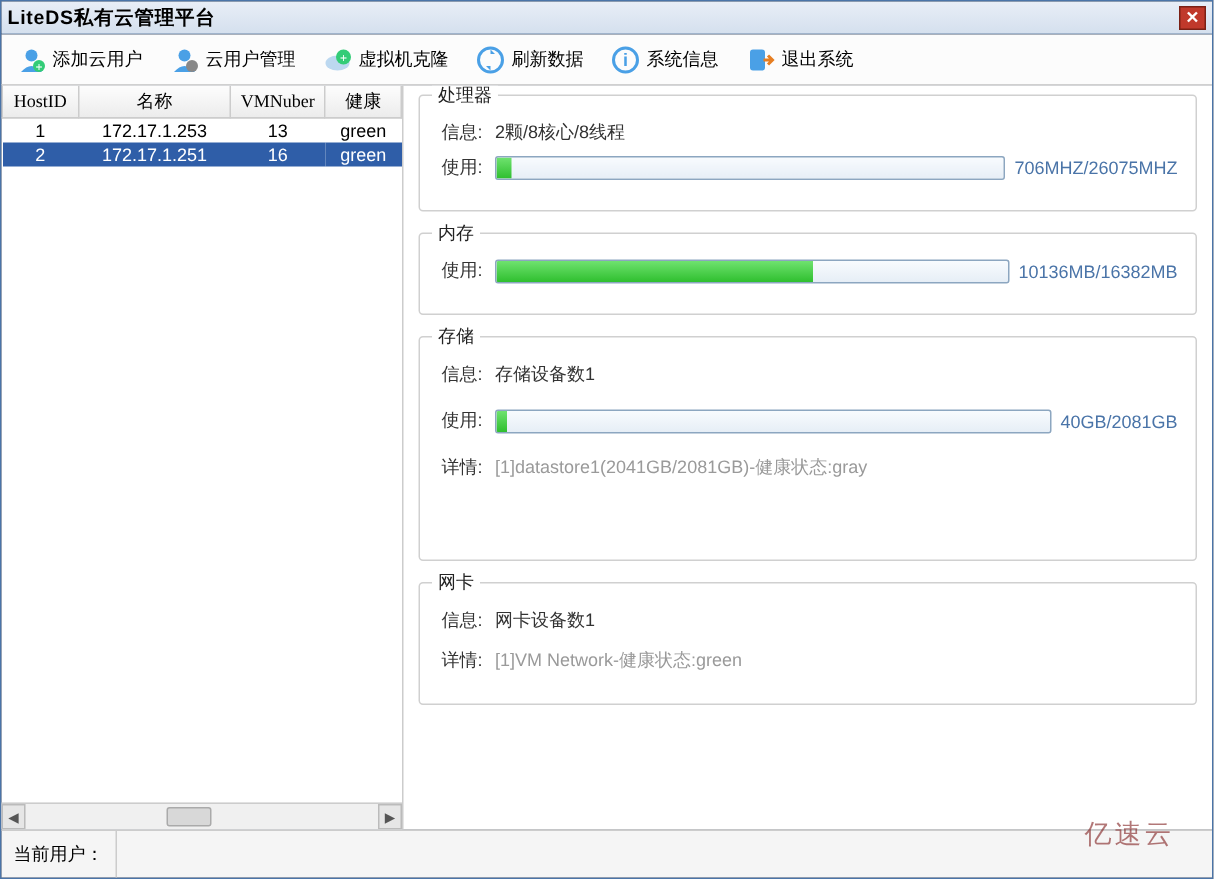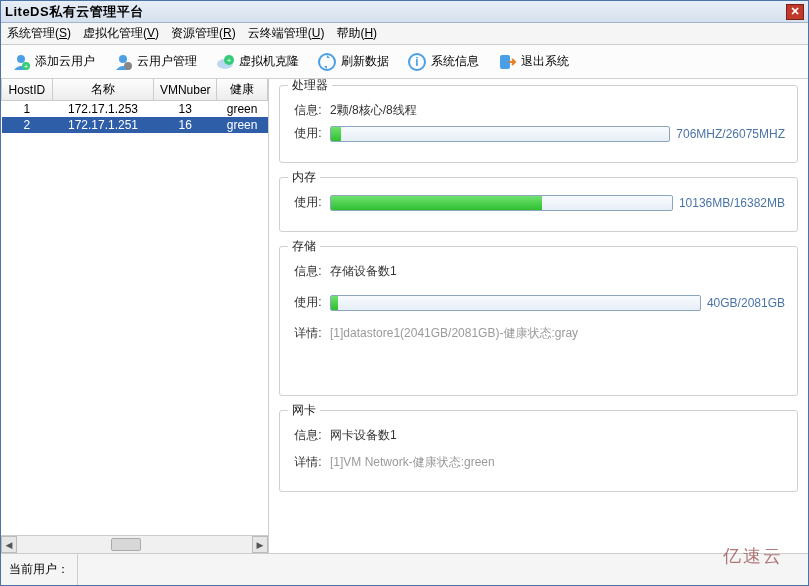--- a/index.html
+++ b/index.html
@@ -16,21 +16,21 @@
 
 .toolbar { background: #fcfcfc; height: 34px; display: flex; align-items: center; padding: 0 4px; gap: 6px; border-bottom: 1px solid #d0d0d0; }
 .tool { display: flex; align-items: center; gap: 4px; padding: 2px 6px; cursor: pointer; color: #000; }
 .tool .ico { width: 20px; height: 20px; border-radius: 50%; display: flex; align-items: center; justify-content: center; font-size: 12px; }
 
 .body { flex: 1; display: flex; background: #fff; overflow: hidden; }
 
 .left { width: 268px; border-right: 1px solid #ccc; display: flex; flex-direction: column; }
 .grid { flex: 1; overflow: auto; }
 .grid table { width: 100%; border-collapse: collapse; table-layout: fixed; }
-.grid th { background: linear-gradient(#fdfdfd,#ececec); border: 1px solid #ccc; border-top: none; font-weight: normal; padding: 2px 0; color: #000; font-size: 12px; }
+.grid th { background: linear-gradient(#fdfdfd,#ececec); border: 1px solid #ccc; border-top: none; font-weight: normal; padding: 2px 0; color: #000; font-size: 12px; font-family: Liberation Serif, serif; }
 .grid td { text-align: center; padding: 1px 0; font-size: 12px; }
 .grid tr.sel td { background: #2f5ea8; color: #fff; }
 .hscroll { height: 18px; background: #f0f0f0; border-top: 1px solid #ccc; position: relative; }
 .hscroll .thumb { position: absolute; left: 110px; top: 2px; width: 30px; height: 13px; background: #d8d8d8; border: 1px solid #aaa; border-radius: 2px; }
 .hscroll .arrL, .hscroll .arrR { position: absolute; top: 0; width: 16px; height: 17px; background: #e6e6e6; border: 1px solid #bbb; display:flex; align-items:center; justify-content:center; font-size:9px; color:#555;}
 .hscroll .arrL{left:0;} .hscroll .arrR{right:0;}
 
 .right { flex: 1; padding: 6px 10px 6px 10px; overflow: auto; }
 .group { border: 1px solid #d0d0d0; border-radius: 3px; padding: 10px 12px 14px 12px; margin-bottom: 14px; position: relative; }
 .group .legend { position: absolute; top: -9px; left: 8px; background: #fff; padding: 0 4px; color: #222; font-size: 12px; }
@@ -50,27 +50,20 @@
 </head>
 <body>
 
 <div class="window">
 
   <div class="titlebar">
     <span class="title">LiteDS私有云管理平台</span>
     <div class="close">✕</div>
   </div>
 
-  <div class="menubar" id="menubar">
-      <span class="menu">系统管理(<u>S</u>)</span>
-      <span class="menu">虚拟化管理(<u>V</u>)</span>
-      <span class="menu">资源管理(<u>R</u>)</span>
-      <span class="menu">云终端管理(<u>U</u>)</span>
-      <span class="menu">帮助(<u>H</u>)</span>
-    </div>
 
   <div class="toolbar" id="toolbar">
       <div class="tool">
         <span class="ico">
           <svg width="20" height="20">
             <circle cx="10" cy="7" r="4" fill="#4aa0e6"></circle>
             <path d="M3 18 Q10 10 17 18" fill="#4aa0e6"></path>
             <circle cx="15" cy="14" r="4" fill="#3c7"></circle>
             <text x="15" y="17" text-anchor="middle" fill="#fff" font-size="8">+</text>
           </svg>

